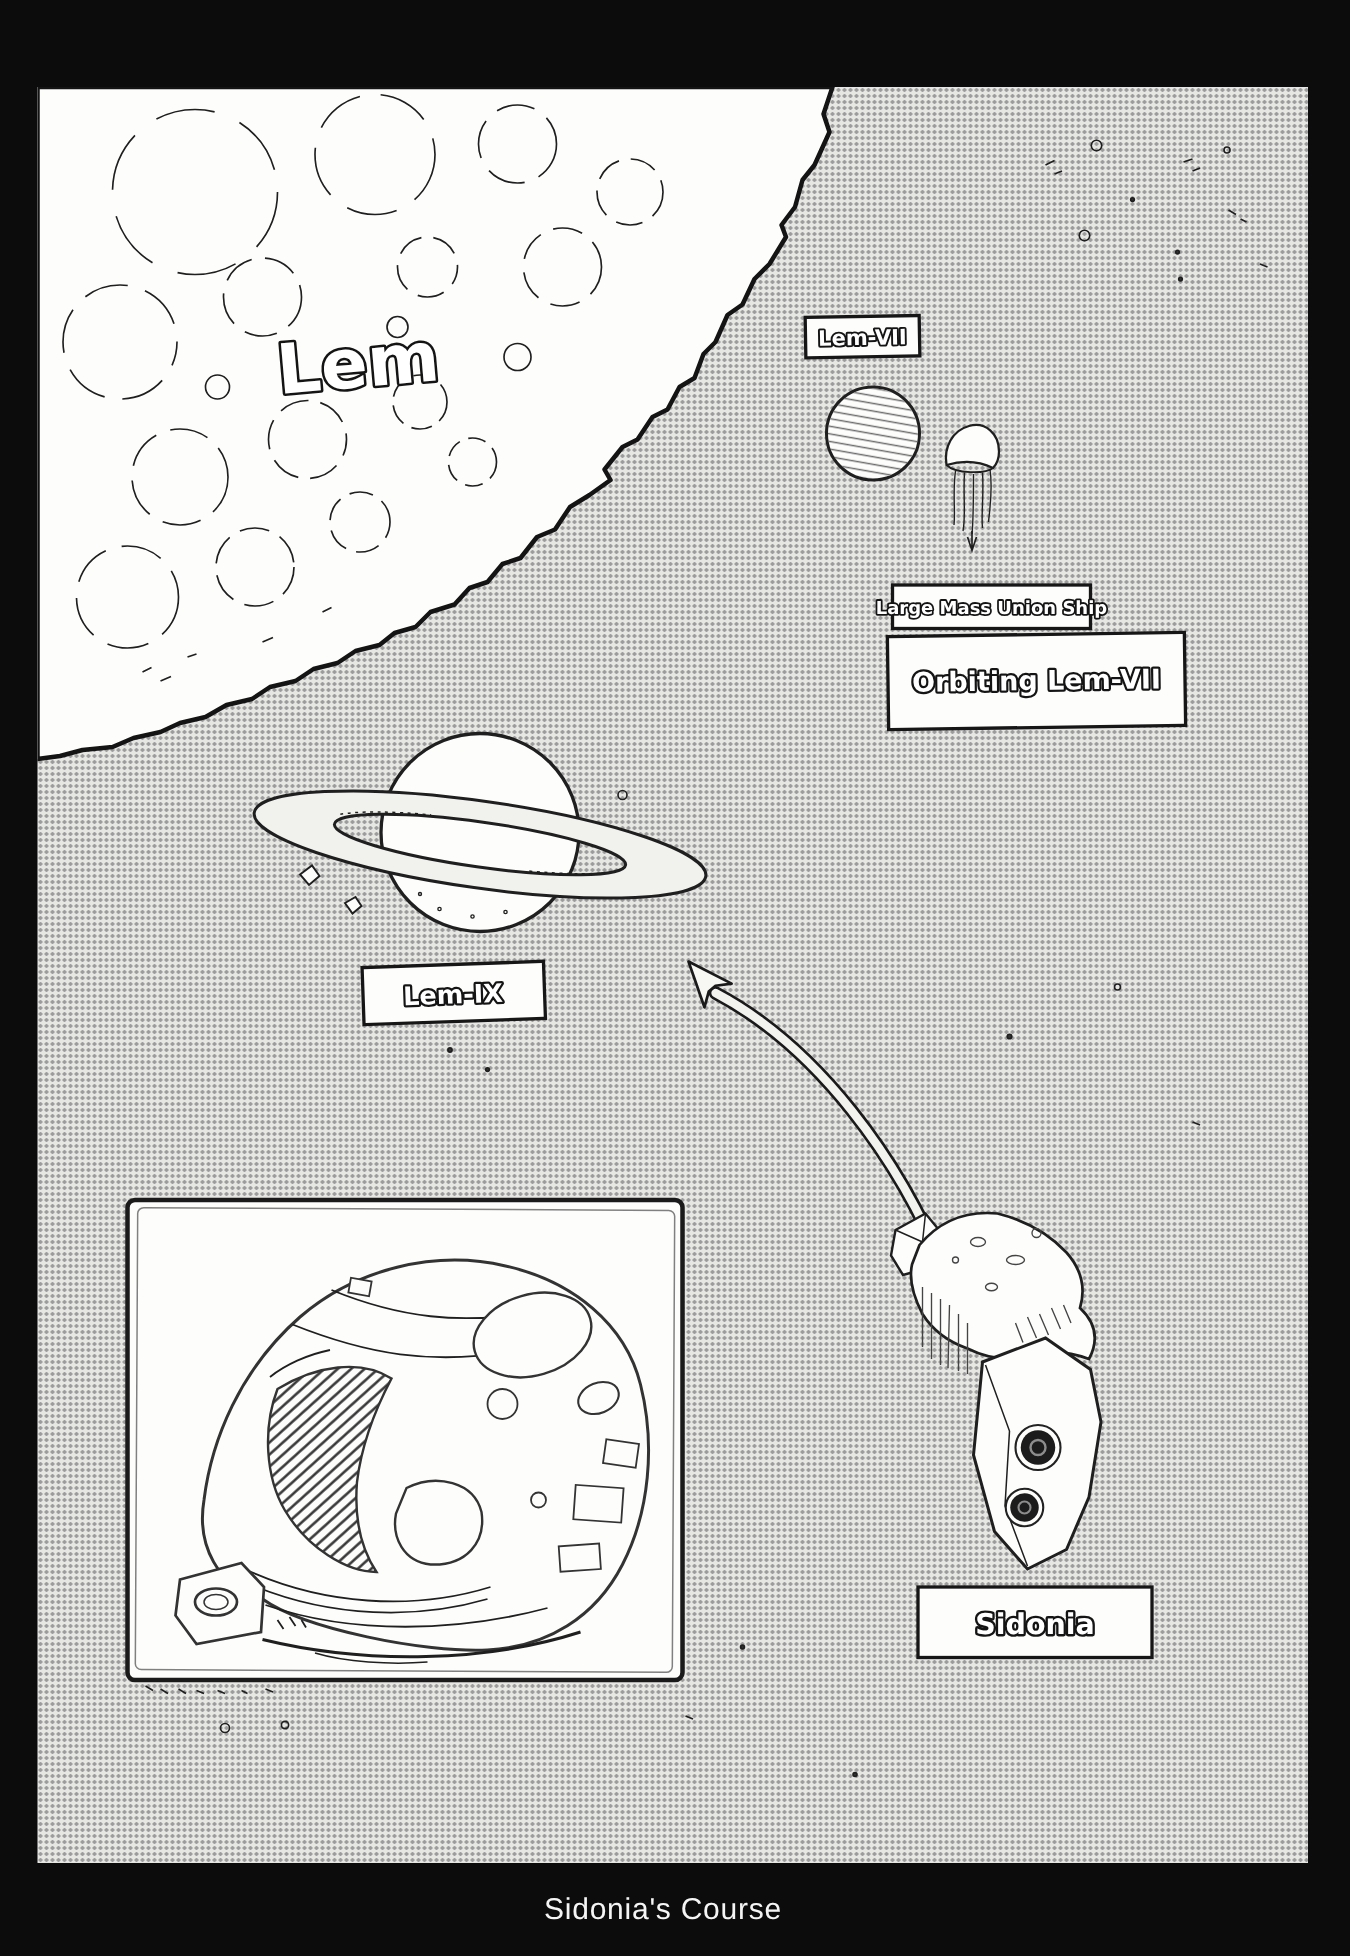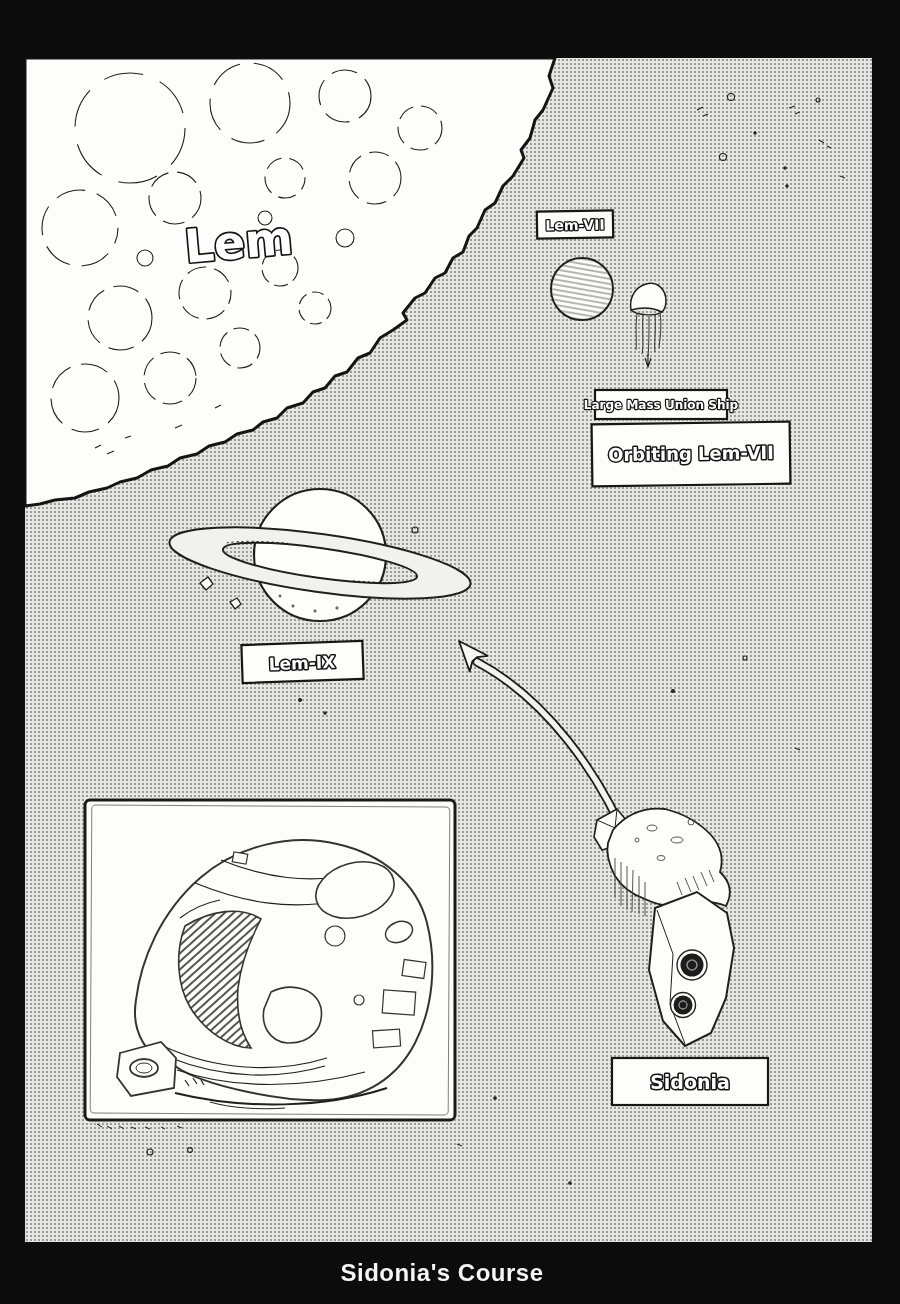--- a/index.html
+++ b/index.html
@@ -6,22 +6,22 @@
   body{width:900px;height:1304px;background:#0c0c0c;position:relative;overflow:hidden;
        font-family:"DejaVu Sans",sans-serif;}
   .page-frame{position:absolute;left:0;top:0;width:900px;height:1304px;background:#0c0c0c;}
   .panel{position:absolute;left:25px;top:58px;width:847px;height:1184px;
          background-color:#e6e6e3;
          background-image:radial-gradient(circle,#9b9b9b 1.05px,rgba(0,0,0,0) 1.1px);
          background-size:4px 4px;}
   .art{position:absolute;left:0;top:0;width:847px;height:1184px;}
   .caption-bar{position:absolute;left:0;top:1242px;width:900px;height:62px;
                background:#0c0c0c;display:flex;align-items:center;justify-content:center;}
-  .caption{color:#f5f5f5;font-family:"Liberation Sans",sans-serif;font-weight:bold;
-           font-size:24px;letter-spacing:0.5px;padding-right:16px;}
+  .caption{color:#f5f5f5;font-family:"Liberation Sans",sans-serif;font-weight:normal;
+           font-size:20px;letter-spacing:0.5px;padding-right:16px;}
   
   .comic{font-family:"DejaVu Sans",sans-serif;font-weight:bold;fill:#ffffff;stroke:#141414;
          paint-order:stroke;stroke-linejoin:round;text-anchor:middle;}
   .ink{stroke:#1f1f1f;fill:none;}
   .paper{fill:#fdfdfc;}
 </style>
 </head>
 <body>
 
 <div class="page-frame">

